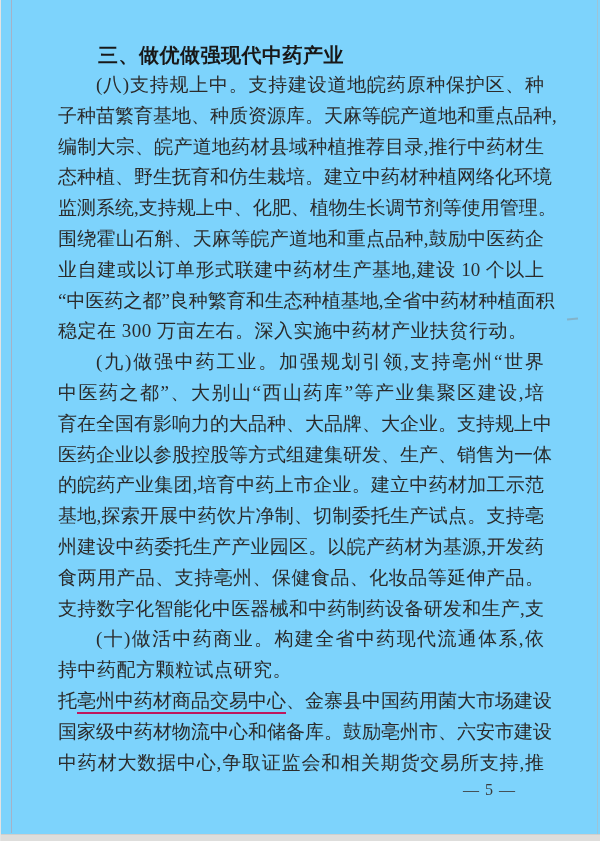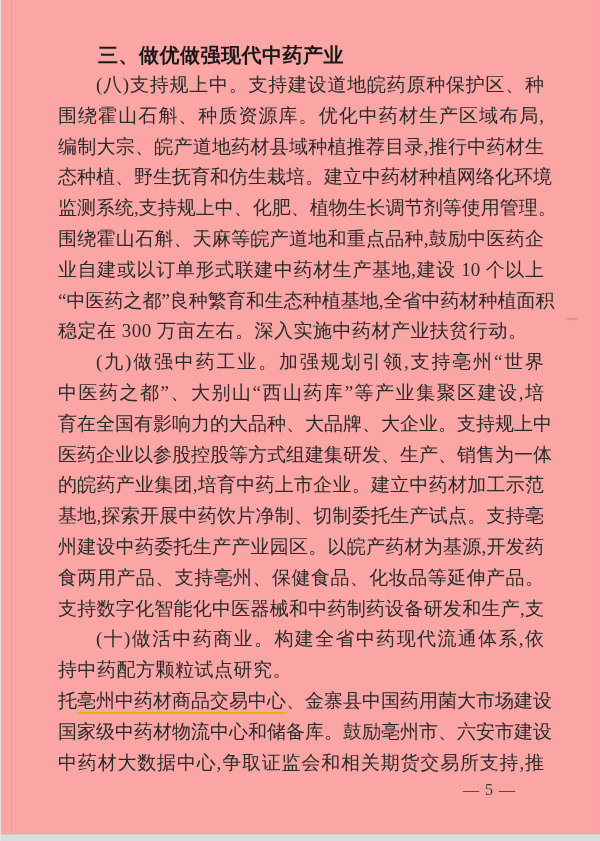--- a/index.html
+++ b/index.html
@@ -3,21 +3,21 @@
 <meta charset="utf-8">
 <style>
   * { margin: 0; padding: 0; box-sizing: border-box; }
   html, body { width: 600px; height: 841px; }
   body { font-family: "Liberation Serif", "DejaVu Serif", serif; }
 
   .page {
     position: relative;
     width: 600px;
     height: 841px;
-    background: #fca5a5;
+    background: #7dd3fc;
     overflow: hidden;
     border-left: 1px solid #e3e3e3;
   }
 
   
   .artifact-left-line {
     position: absolute;
     left: 10px; top: 0;
     width: 1px; height: 833px;
     background: rgba(213, 137, 137, 0.45);
@@ -73,21 +73,21 @@
     white-space: nowrap;
   }
   .line.indent { padding-left: 38px; }
   .line.end {
     text-align: right;
     text-align-last: left;
     letter-spacing: 0.5px;
   }
 
   .red-underline {
-    border-bottom: 2px solid #eab308;
+    border-bottom: 2px solid #be185d;
     padding-bottom: 1px;
   }
 
   .page-number {
     position: absolute;
     top: 779px;
     right: 84px;
     height: 22px;
     line-height: 22px;
     font-size: 16px;
@@ -103,21 +103,21 @@
 
   <div class="artifact-left-line"></div>
   <div class="artifact-right-line"></div>
   <div class="artifact-bottom-strip"></div>
   <div class="artifact-dash"></div>
 
   <div class="heading">三、做优做强现代中药产业</div>
 
   <div class="doc-body">
     <div class="line indent">(八)支持规上中。支持建设道地皖药原种保护区、种</div>
-    <div class="line">围绕霍山石斛、种质资源库。优化中药材生产区域布局,</div>
+    <div class="line">子种苗繁育基地、种质资源库。天麻等皖产道地和重点品种,</div>
     <div class="line">编制大宗、皖产道地药材县域种植推荐目录,推行中药材生</div>
     <div class="line">态种植、野生抚育和仿生栽培。建立中药材种植网络化环境</div>
     <div class="line">监测系统,支持规上中、化肥、植物生长调节剂等使用管理。</div>
     <div class="line">围绕霍山石斛、天麻等皖产道地和重点品种,鼓励中医药企</div>
     <div class="line">业自建或以订单形式联建中药材生产基地,建设 10 个以上</div>
     <div class="line">“中医药之都”良种繁育和生态种植基地,全省中药材种植面积</div>
     <div class="line end">稳定在 300 万亩左右。深入实施中药材产业扶贫行动。</div>
     <div class="line indent">(九)做强中药工业。加强规划引领,支持亳州“世界</div>
     <div class="line">中医药之都”、大别山“西山药库”等产业集聚区建设,培</div>
     <div class="line">育在全国有影响力的大品种、大品牌、大企业。支持规上中</div>

